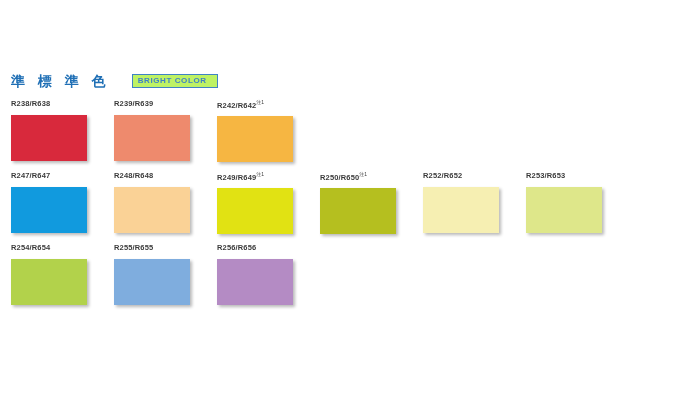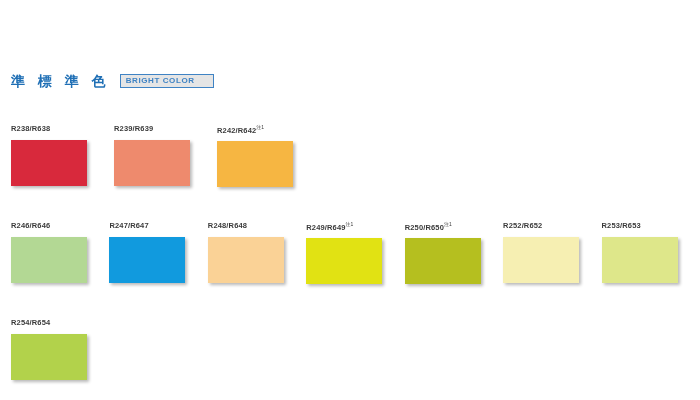--- a/index.html
+++ b/index.html
@@ -21,57 +21,56 @@
     height: 400px;
     background: #ffffff;
   }
   
   .header {
     position: absolute;
     left: 11px;
     top: 74px;
     display: flex;
     align-items: center;
-    gap: 10px;
+    gap: 22px;
   }
   .title-jp {
     font-family: "DejaVu Sans", "Liberation Sans", sans-serif;
     font-size: 14px;
     font-weight: bold;
     letter-spacing: 4px;
     color: #1f6fb5;
     line-height: 1;
     white-space: nowrap;
   }
   .badge {
     border: 1px solid #3f83c4;
     color: #3f83c4;
     font-size: 8px;
     font-weight: bold;
     letter-spacing: 0.6px;
-    padding: 2px 18px 2px 5px;
+    padding: 2px 10px 2px 5px;
     line-height: 1;
     white-space: nowrap;
-    background: #e5e5e5;
+    background: #bef264;
   }
   
   .grid {
     position: absolute;
     left: 11px;
     top: 100px;
     width: 678px;
   }
   .row {
     display: flex;
     gap: 11px;
     margin-bottom: 10px;
   }
   .cell {
     width: 92px;
-    margin-top: 25px;
   }
   .cell-label {
     font-size: 7.5px;
     font-weight: bold;
     color: #3a3a3a;
     letter-spacing: 0.15px;
     line-height: 1;
     white-space: nowrap;
     margin-bottom: 7px;
     position: relative;
@@ -112,24 +111,20 @@
         <div class="swatch" style="background: rgb(238, 138, 109);"></div>
       </div>
       <div class="cell">
         <span class="cell-label"><span>R242/R642</span><span class="note-sup" style="display: inline;">注1</span></span>
         <div class="swatch" style="background: rgb(246, 182, 66);"></div>
       </div>
     </div>
 
     <div class="row">
       <div class="cell">
-        <span class="cell-label"><span>R246/R646</span></span>
-        <div class="swatch" style="background: rgb(179, 216, 148);"></div>
-      </div>
-      <div class="cell">
         <span class="cell-label"><span>R247/R647</span></span>
         <div class="swatch" style="background: rgb(17, 154, 222);"></div>
       </div>
       <div class="cell">
         <span class="cell-label"><span>R248/R648</span></span>
         <div class="swatch" style="background: rgb(250, 210, 150);"></div>
       </div>
       <div class="cell">
         <span class="cell-label"><span>R249/R649</span><span class="note-sup" style="display: inline;">注1</span></span>
         <div class="swatch" style="background: rgb(225, 226, 19);"></div>
@@ -146,16 +141,24 @@
         <span class="cell-label"><span>R253/R653</span></span>
         <div class="swatch" style="background: rgb(222, 231, 138);"></div>
       </div>
     </div>
 
     <div class="row">
       <div class="cell">
         <span class="cell-label"><span>R254/R654</span></span>
         <div class="swatch" style="background: rgb(178, 210, 75);"></div>
       </div>
+      <div class="cell">
+        <span class="cell-label"><span>R255/R655</span></span>
+        <div class="swatch" style="background: rgb(127, 173, 222);"></div>
+      </div>
+      <div class="cell">
+        <span class="cell-label"><span>R256/R656</span></span>
+        <div class="swatch" style="background: rgb(180, 139, 196);"></div>
+      </div>
     </div>
 
   </div>
 </div>
 
 </body></html>

